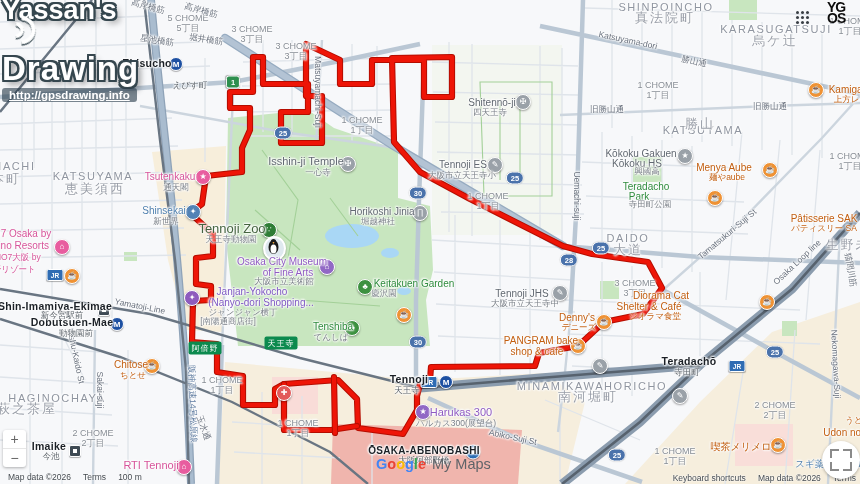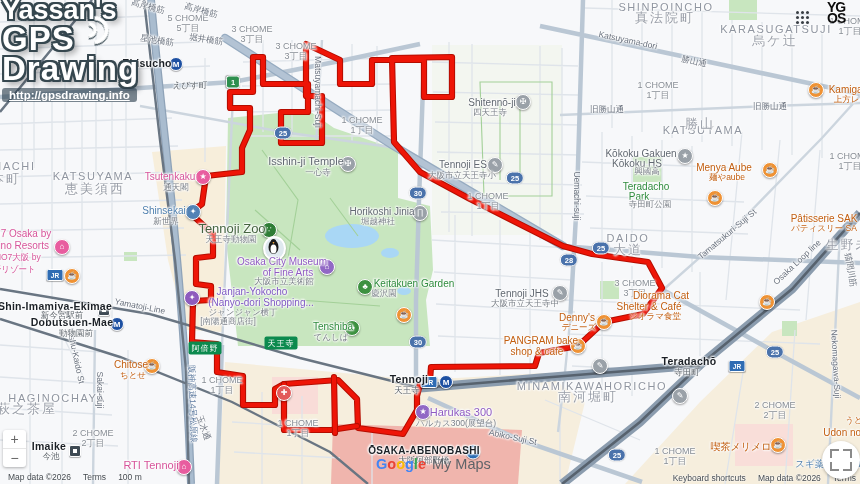--- a/index.html
+++ b/index.html
@@ -364,21 +364,21 @@
       <div class="lbl station" style="transform: translate(-50%, -50%) rotate(0deg); left: 689px; top: 361px;">Teradachō</div>
       <div class="lbl stationjp" style="transform: translate(-50%, -50%) rotate(0deg); left: 687px; top: 373px;">寺田町</div>
       <div class="lbl station" style="transform: translate(-50%, -50%) rotate(0deg); left: 49px; top: 446px;">Imaike</div>
       <div class="lbl stationjp" style="transform: translate(-50%, -50%) rotate(0deg); left: 51px; top: 457px;">今池</div>
       <div class="lbl station" style="font-size: 10px; transform: translate(-50%, -50%) rotate(0deg); left: 424px; top: 450px;">ŌSAKA-ABENOBASHI</div>
       <div class="lbl stationjp" style="transform: translate(-50%, -50%) rotate(0deg); left: 424px; top: 461px;">大阪阿部野橋</div>
     </div>
 
   <div id="logo">
     <div class="ln l1">Yassan's</div>
-    <div class="ln l2"><span>GPS</span><span class="arcs"><i class="a1"></i><i class="a2"></i></span></div>
+    <div class="ln l2"><span class="arcs"><i class="a1"></i><i class="a2"></i></span></div>
     <div class="ln l3">Drawing</div>
     <div id="logo-url">http://gpsdrawing.info</div>
   </div>
 
   <div id="apps-grid">
       <i></i>
     </div>
   <div id="yg-logo">
     <div>YG</div>
     <div>OS</div>

